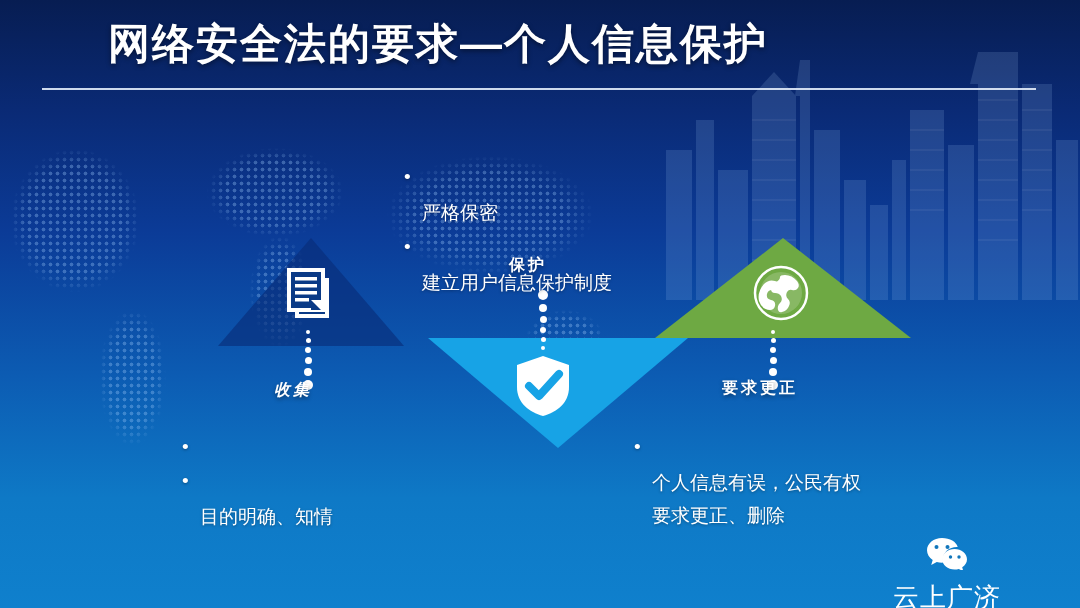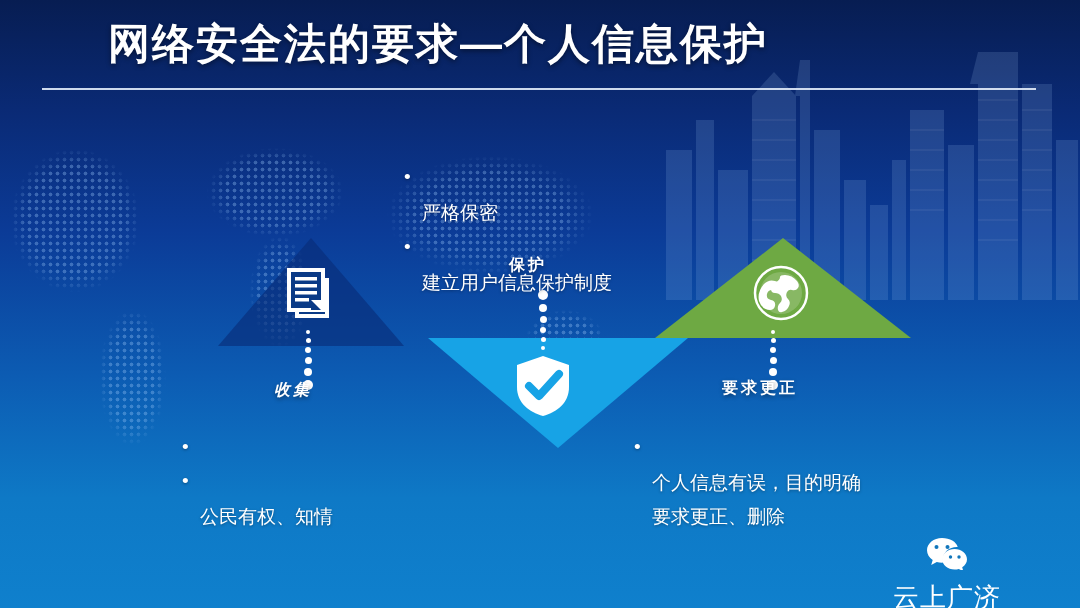--- a/index.html
+++ b/index.html
@@ -160,21 +160,21 @@
     white-space: nowrap;
   }
   .bullets .row { display: flex; align-items: flex-start; }
   .bullets .bul {
     width: 18px;
     flex: 0 0 18px;
     font-size: 19px;
     line-height: 34px;
   }
   .bullets .txt { display: block; margin-top: 36px; }
-  .bullets .cont { margin-left: 18px; }
+  .bullets .cont { margin-left: 18px; font-family: Liberation Mono, monospace; }
 
   .bullets-top   { left: 404px; top: 160px; }
   .bullets-left  { left: 182px; top: 430px; }
   .bullets-right { left: 634px; top: 430px; }
 
   
   .wechat {
     position: absolute;
     left: 893px;
     top: 536px;
@@ -326,28 +326,28 @@
       <span class="txt">建立用户信息保护制度</span>
     </div>
   </div>
 
   <div class="bullets bullets-left">
     <div class="row">
       <span class="bul">•</span>
     </div>
     <div class="row">
       <span class="bul">•</span>
-      <span class="txt">公民有权、知情</span>
+      <span class="txt">目的明确、知情</span>
     </div>
   </div>
 
   <div class="bullets bullets-right">
     <div class="row">
       <span class="bul">•</span>
-      <span class="txt">个人信息有误，目的明确</span>
+      <span class="txt">个人信息有误，公民有权</span>
     </div>
     <div class="cont">要求更正、删除</div>
   </div>
 
   <div class="wechat">
     <svg width="42" height="34" viewBox="0 0 42 34">
       <path d="M16 2 C7.7 2 1 7.5 1 14.3 c0 3.9 2.2 7.3 5.7 9.6 L5.2 29 l5.6 -3 c1.6 .4 3.3 .7 5.2 .7 .5 0 1 0 1.5 -.1 -.4 -1.1 -.6 -2.2 -.6 -3.4 C16.9 16.5 23.1 11 30.8 11 c.3 0 .6 0 .9 0 C30.4 5.8 23.9 2 16 2 z" fill="#ffffff"></path>
       <circle cx="10.5" cy="11" r="2" fill="#1176bb"></circle>
       <circle cx="21.5" cy="11" r="2" fill="#1176bb"></circle>
       <path d="M41 23.2 C41 17.6 35.4 13 28.6 13 C21.8 13 16.2 17.6 16.2 23.2 c0 5.7 5.6 10.3 12.4 10.3 1.5 0 2.9 -.2 4.2 -.6 l4.6 2.5 -1.2 -4.1 c2.9 -1.9 4.8 -4.7 4.8 -8.1 z" fill="#ffffff"></path>

